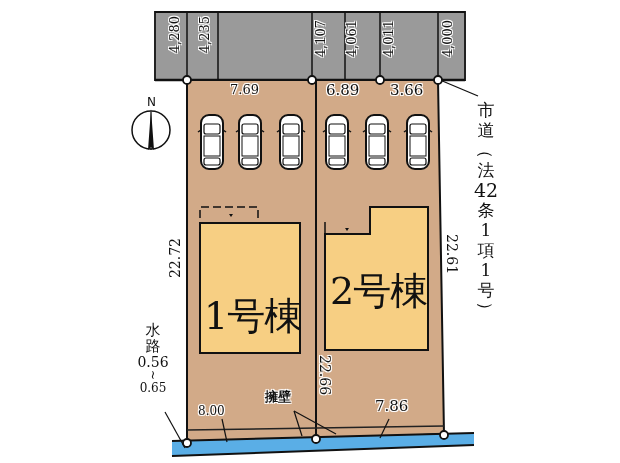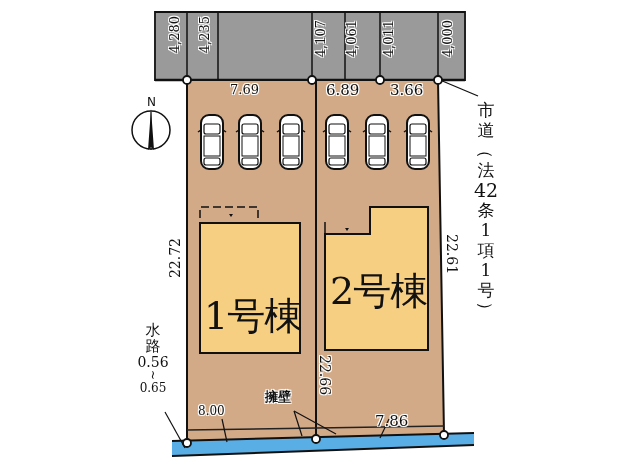--- a/index.html
+++ b/index.html
@@ -134,21 +134,21 @@
   
   <div class="label" style="left:230px;top:83px;font-size:13px;">7.69</div>
   <div class="label vert" style="left:168px;top:238px;font-size:14px;transform:rotate(180deg);">22.72</div>
   <div class="label" style="left:198px;top:405px;font-size:12px;">8.00</div>
 
   
   <div class="label" style="left:326px;top:83px;font-size:15px;">6.89</div>
   <div class="label" style="left:390px;top:83px;font-size:15px;text-align:center;">3.66</div>
   <div class="label vert" style="left:445px;top:234px;font-size:14px;">22.61</div>
   <div class="label vert" style="left:318px;top:355px;font-size:14px;">22.66</div>
-  <div class="label" style="left:375px;top:414px;font-size:15px;text-align:right;">7.86</div>
+  <div class="label" style="left:375px;top:399px;font-size:15px;text-align:right;">7.86</div>
 
   
   <div class="building-label" style="left:204px;top:255px;margin-top:36px;">1号棟</div>
   <div class="building-label" style="left:330px;top:266px;">2号棟</div>
 
   
   <div class="label" style="left:265px;top:390px;font-size:13px;font-weight:bold;">擁壁</div>
 
   
   <div class="water-label">

